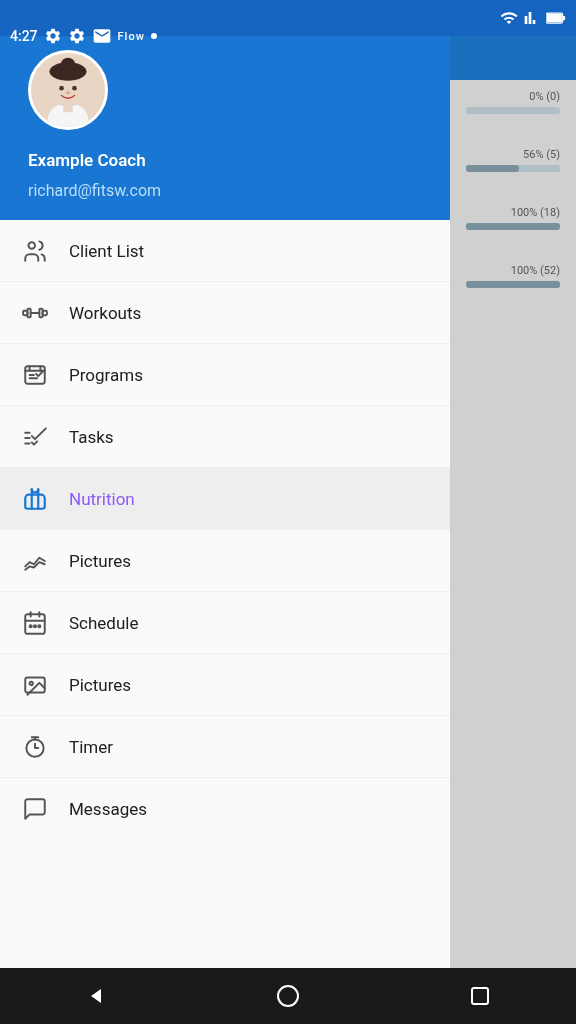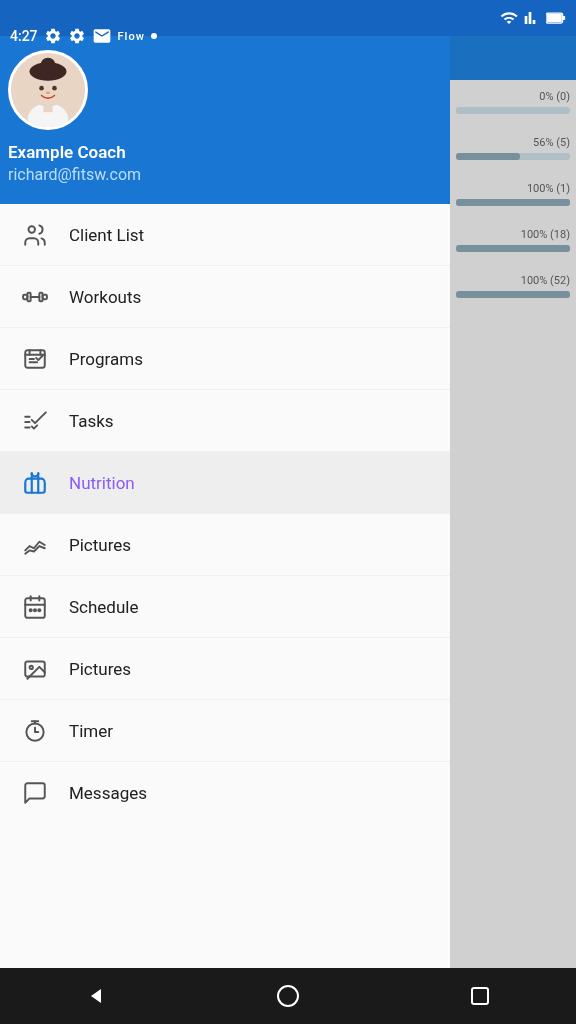--- a/index.html
+++ b/index.html
@@ -51,25 +51,26 @@
       height: 1024px;
       background: white;
       z-index: 50;
       display: flex;
       flex-direction: column;
     }
 
     
     .drawer-header {
       background: #1976d2;
-      padding: 50px 20px 20px 8px;
+      padding: 50px 20px 20px 28px;
       min-height: 160px;
       display: flex;
       flex-direction: column;
       justify-content: flex-end;
+      gap: 8px;
     }
 
     .avatar-container {
       width: 80px;
       height: 80px;
       border-radius: 50%;
       overflow: hidden;
       border: 3px solid white;
       margin-bottom: 12px;
       background: #ddd;
@@ -180,24 +181,24 @@
       background: #d0d0d0;
       z-index: 10;
     }
 
     .right-panel-header {
       height: 44px;
       background: #1a6fbf;
     }
 
     .right-panel-items {
-      padding: 10px 6px;
+      padding: 10px 16px;
       display: flex;
       flex-direction: column;
-      gap: 8px;
+      gap: 20px;
     }
 
     .rp-row {
       display: flex;
       flex-direction: column;
       gap: 4px;
       margin-bottom: 14px;
     }
 
     .rp-text {
@@ -230,26 +231,20 @@
         <div class="rp-bar" style="width:0%"></div>
       </div>
     </div>
     <div class="rp-row">
       <div class="rp-text">56% (5)</div>
       <div class="rp-bar-container">
         <div class="rp-bar" style="width:56%"></div>
       </div>
     </div>
     <div class="rp-row">
-      <div class="rp-text">100% (1)</div>
-      <div class="rp-bar-container">
-        <div class="rp-bar" style="width:100%"></div>
-      </div>
-    </div>
-    <div class="rp-row">
       <div class="rp-text">100% (18)</div>
       <div class="rp-bar-container">
         <div class="rp-bar" style="width:100%"></div>
       </div>
     </div>
     <div class="rp-row">
       <div class="rp-text">100% (52)</div>
       <div class="rp-bar-container">
         <div class="rp-bar" style="width:100%"></div>
       </div>

